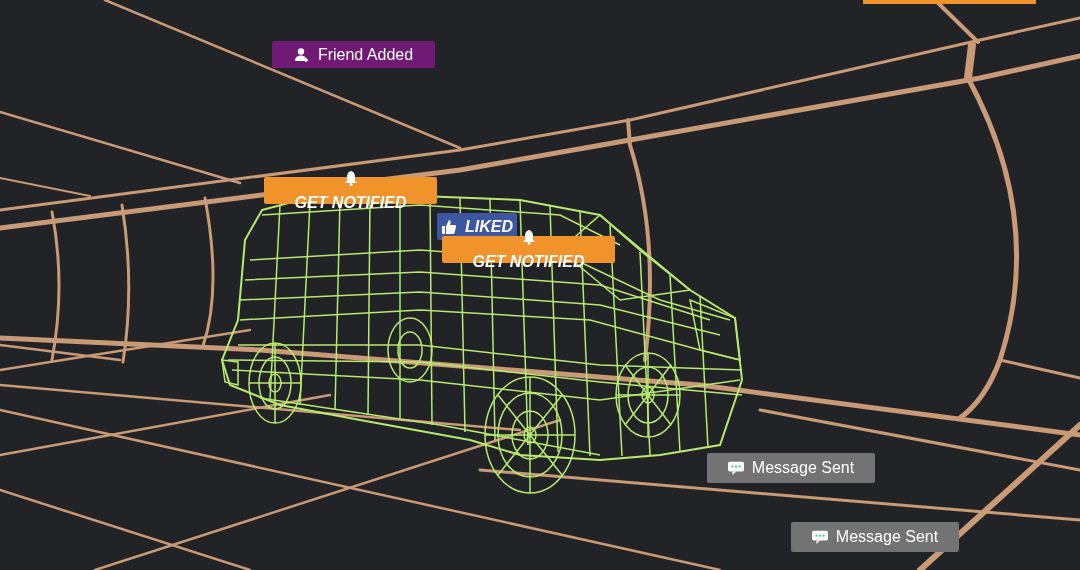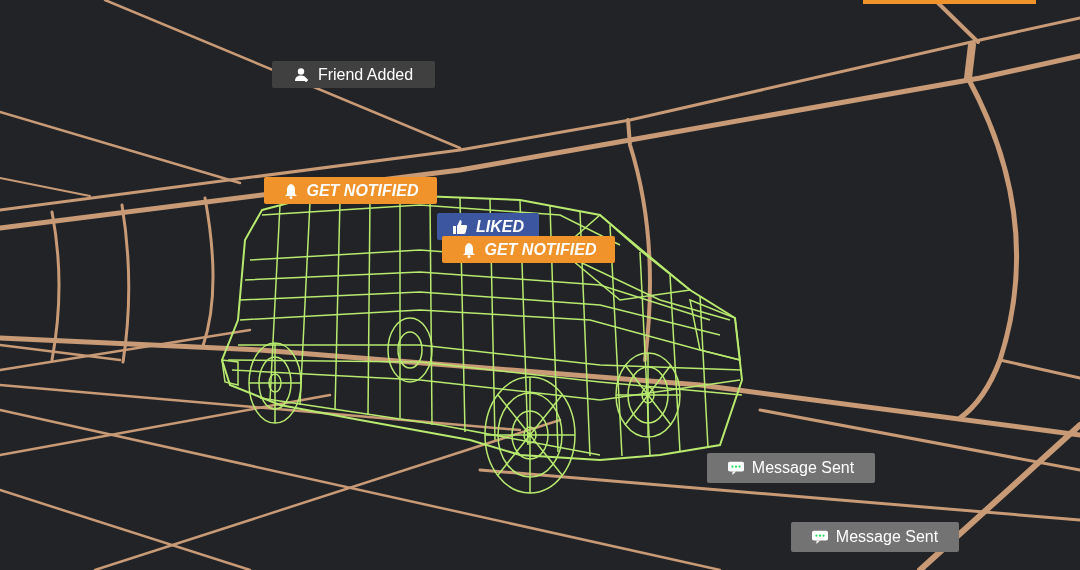--- a/index.html
+++ b/index.html
@@ -34,23 +34,23 @@
     white-space: nowrap;
     border-radius: 2px;
   }
   .badge .icon {
     display: inline-flex;
     width: 16px;
     height: 16px;
     align-items: center;
     justify-content: center;
   }
-  .badge.friend { background: #404040; margin-top: 20px; }
+  .badge.friend { background: #701a75; }
   .badge.liked { background: #3c56a0; font-style: italic; font-weight: bold; }
-  .badge.notify { background: #f0932b; font-style: italic; font-weight: bold; text-transform: uppercase; }
+  .badge.notify { background: #f0932b; font-style: italic; font-weight: bold; text-transform: uppercase; flex-direction: column; }
   .badge.message { background: #737373; }
   .top-bar {
     position: absolute;
     background: #f0932b;
   }
 </style>
 </head>
 <body>
 
 <div class="scene">
@@ -162,21 +162,21 @@
   <div class="badge notify" style="left:264px; top:177px; width:173px; height:27px;">
     <span class="icon">
       <svg width="14" height="16" viewBox="0 0 14 16">
           <path d="M7 1 Q11 2 11 7 L11 11 L13 13 L1 13 L3 11 L3 7 Q3 2 7 1 Z" fill="#fff"></path>
           <circle cx="7" cy="14.5" r="1.5" fill="#fff"></circle>
         </svg>
     </span>
     <span>GET NOTIFIED</span>
   </div>
 
-  <div class="badge liked" style="left:437px; top:213px; width:102px; height:27px;">
+  <div class="badge liked" style="left:437px; top:213px; width:80px; height:27px;">
     <span class="icon">
       <svg width="16" height="16" viewBox="0 0 16 16">
           <rect x="1" y="7" width="3" height="8" fill="#fff"></rect>
           <path d="M5 7 L8 1 Q10 1 9.5 4 L9 6 L14 6 Q15.5 6.5 15 8 L13.5 14 Q13 15 12 15 L5 15 Z" fill="#fff"></path>
         </svg>
     </span>
     <span>LIKED</span>
   </div>
 
   <div class="badge notify" style="left:442px; top:236px; width:173px; height:27px;">

